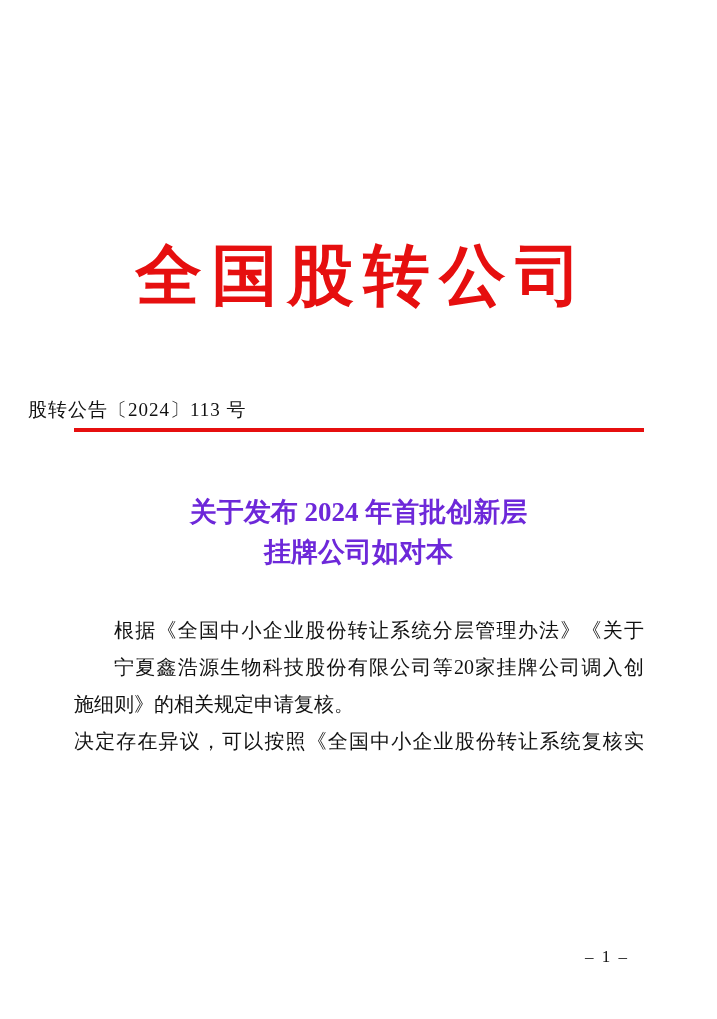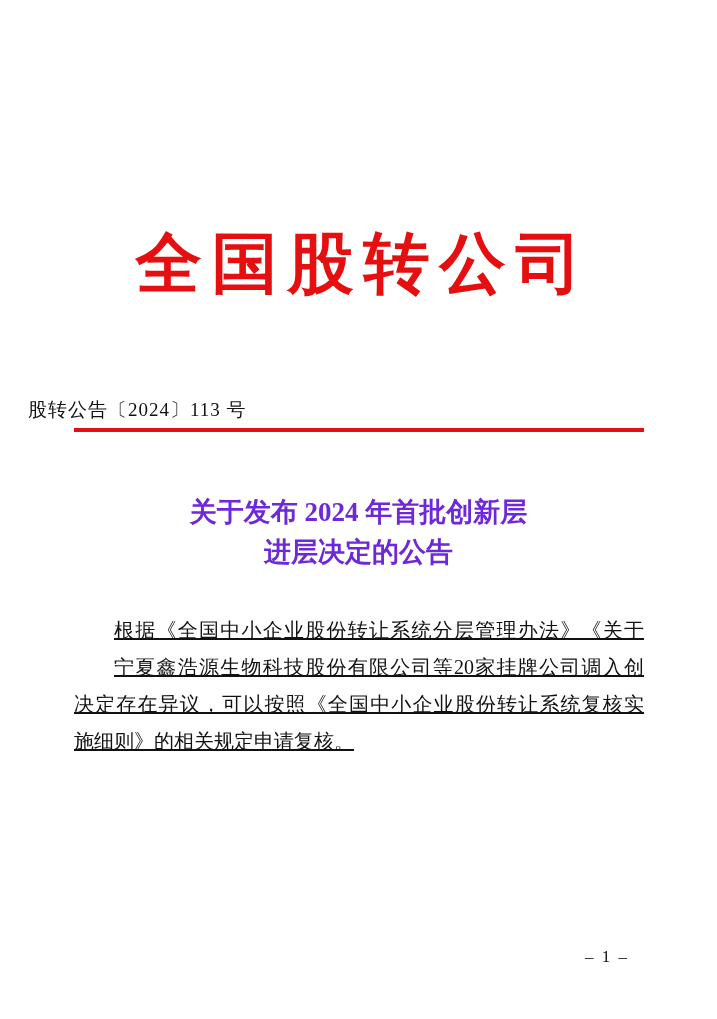--- a/index.html
+++ b/index.html
@@ -11,21 +11,21 @@
     position: relative;
     width: 717px;
     height: 1019px;
     background: #ffffff;
     overflow: hidden;
     font-family: "Liberation Serif", "DejaVu Serif", serif;
     color: #1a1a1a;
   }
   .org-title {
     position: absolute;
-    top: 228px;
+    top: 240px;
     left: 0;
     width: 100%;
     text-align: center;
     font-size: 66px;
     font-weight: bold;
     line-height: 1.1;
     letter-spacing: 10px;
     text-indent: 10px;
     color: var(--accent, #e60f0f);
     white-space: nowrap;
@@ -65,21 +65,20 @@
     position: absolute;
     top: 612px;
     left: 74px;
     width: 570px;
     font-size: 20px;
     line-height: 37px;
     color: #111111;
   }
   .document-body .line {
     text-align: justify;
-    text-decoration: underline;
   }
   .document-body .line.fill {
     text-align-last: justify;
   }
   .document-body .line.indent {
     text-indent: 2em;
   }
   .page-number {
     position: absolute;
     top: 945px;
@@ -96,25 +95,25 @@
 <div class="page">
 
   <div class="org-title">全国股转公司</div>
 
   <div class="doc-number">股转公告〔2024〕113 号</div>
 
   <div class="red-rule"></div>
 
   <div class="doc-title">
     <div>关于发布 2024 年首批创新层</div>
-    <div>进层决定的公告</div>
+    <div>挂牌公司如对本</div>
   </div>
 
   <div class="document-body">
       <div class="line indent fill">根据《全国中小企业股份转让系统分层管理办法》《关于</div>
       <div class="line indent fill">宁夏鑫浩源生物科技股份有限公司等20家挂牌公司调入创</div>
+      <div class="line">施细则》的相关规定申请复核。</div>
       <div class="line fill">决定存在异议，可以按照《全国中小企业股份转让系统复核实</div>
-      <div class="line">施细则》的相关规定申请复核。</div>
     </div>
 
   <div class="page-number">– 1 –</div>
 
 </div>
 
 </body></html>

